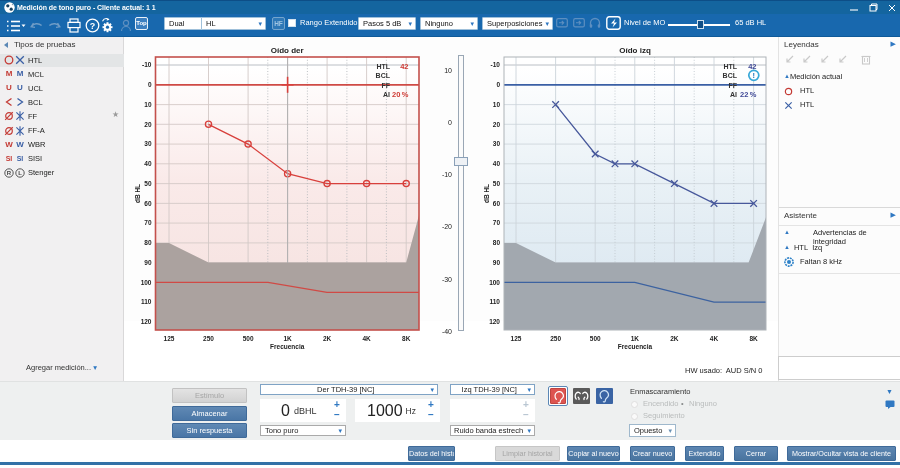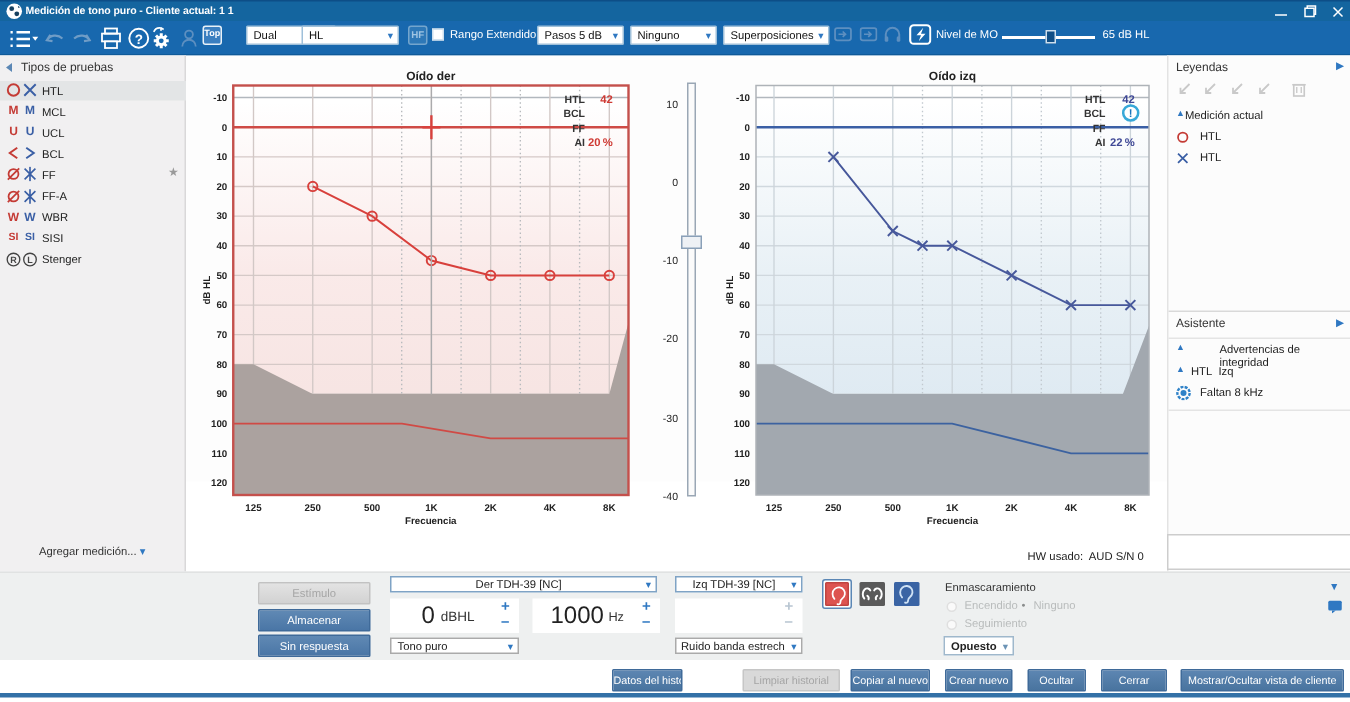--- a/index.html
+++ b/index.html
@@ -544,28 +544,28 @@
         <path d="M5.3 12.2 C3.2 10.0 3.2 6.2 5.6 4.3 C7.8 2.5 11.0 2.8 12.7 5.1 C14.2 7.3 13.7 10.2 11.6 11.8 C10.4 12.7 9.9 13.5 10.0 14.8 C10.0 16.1 8.9 16.9 7.7 16.3" fill="none" stroke="#cfe2f5" stroke-width="1.5" stroke-linecap="round"></path>
       </svg></div>
     <div style="position:absolute;left:630px;top:5px;font-size:7.5px;color:#333">Enmascaramiento</div>
     <div style="position:absolute;left:631px;top:19px;width:7px;height:7px;border:1px solid #dfdfdf;border-radius:50%;background:#fafafa"></div>
     <div style="position:absolute;left:643px;top:17px;font-size:7.5px;color:#b9bcbc">Encendido</div>
     <div style="position:absolute;left:681px;top:17px;font-size:7.5px;color:#8a8d8d">•</div>
     <div style="position:absolute;left:689px;top:17px;font-size:7.5px;color:#b9bcbc">Ninguno</div>
     <div style="position:absolute;left:631px;top:31px;width:7px;height:7px;border:1px solid #dfdfdf;border-radius:50%;background:#fafafa"></div>
     <div style="position:absolute;left:643px;top:29px;font-size:7.5px;color:#b9bcbc">Seguimiento</div>
     <div class="wdd" style="left:629px;top:42px;width:47px;height:13px;border-color:#9fb8cc">
-      <span style="margin-left:4px;flex:1;color:#222;font-weight:bold">Opuesto</span>
+      <span style="margin-left:4px;flex:1;color:#222;font-weight:normal">Opuesto</span>
       <span class="arr" style="color:#6b93b5">▾</span>
     </div>
     <div style="position:absolute;left:886px;top:6px;color:#2f78c2;font-size:7px">▼</div>
     <svg style="position:absolute;left:885px;top:18px" width="10" height="9" viewBox="0 0 10 9">
 <rect x="0.5" y="0.5" width="9" height="6.5" rx="1" fill="#2f78c2"></rect>
       <path d="M3 7 L3 9 L5.5 7 z" fill="#2f78c2"></path>
     </svg>
   </div>
 <div class="rowbtn" style="left:408px;width:47px">Datos del historial</div>
 <div class="rowbtn dis" style="left:495px;width:65px">Limpiar historial</div>
 <div class="rowbtn" style="left:567px;width:53px">Copiar al nuevo</div>
 <div class="rowbtn" style="left:630px;width:45px">Crear nuevo</div>
-<div class="rowbtn" style="left:685px;width:39px">Ocultar</div>
+<div class="rowbtn" style="left:685px;width:39px">Extendido</div>
 <div class="rowbtn" style="left:734px;width:44px">Cerrar</div>
 <div class="rowbtn" style="left:787px;width:109px">Mostrar/Ocultar vista de cliente</div>
 <div class="bluebar"></div>
 </body></html>

